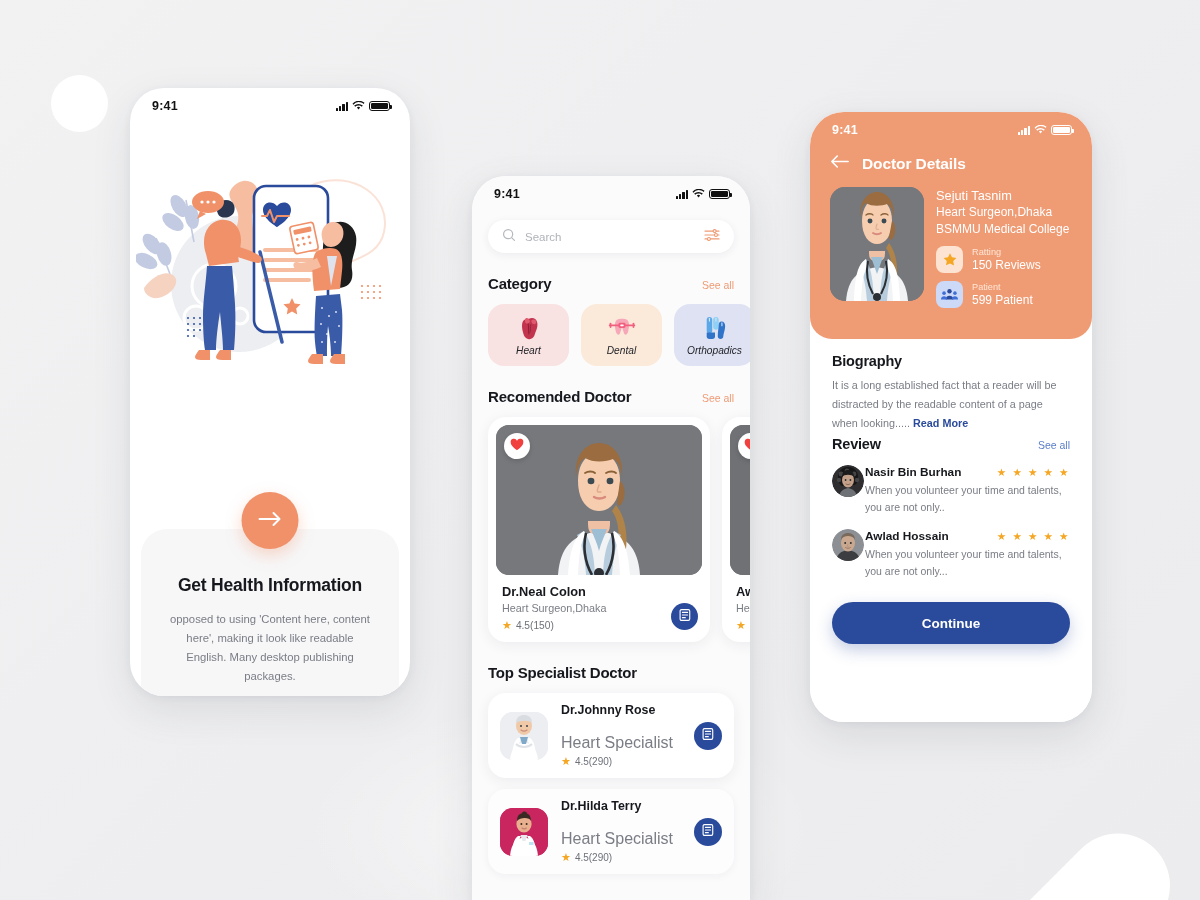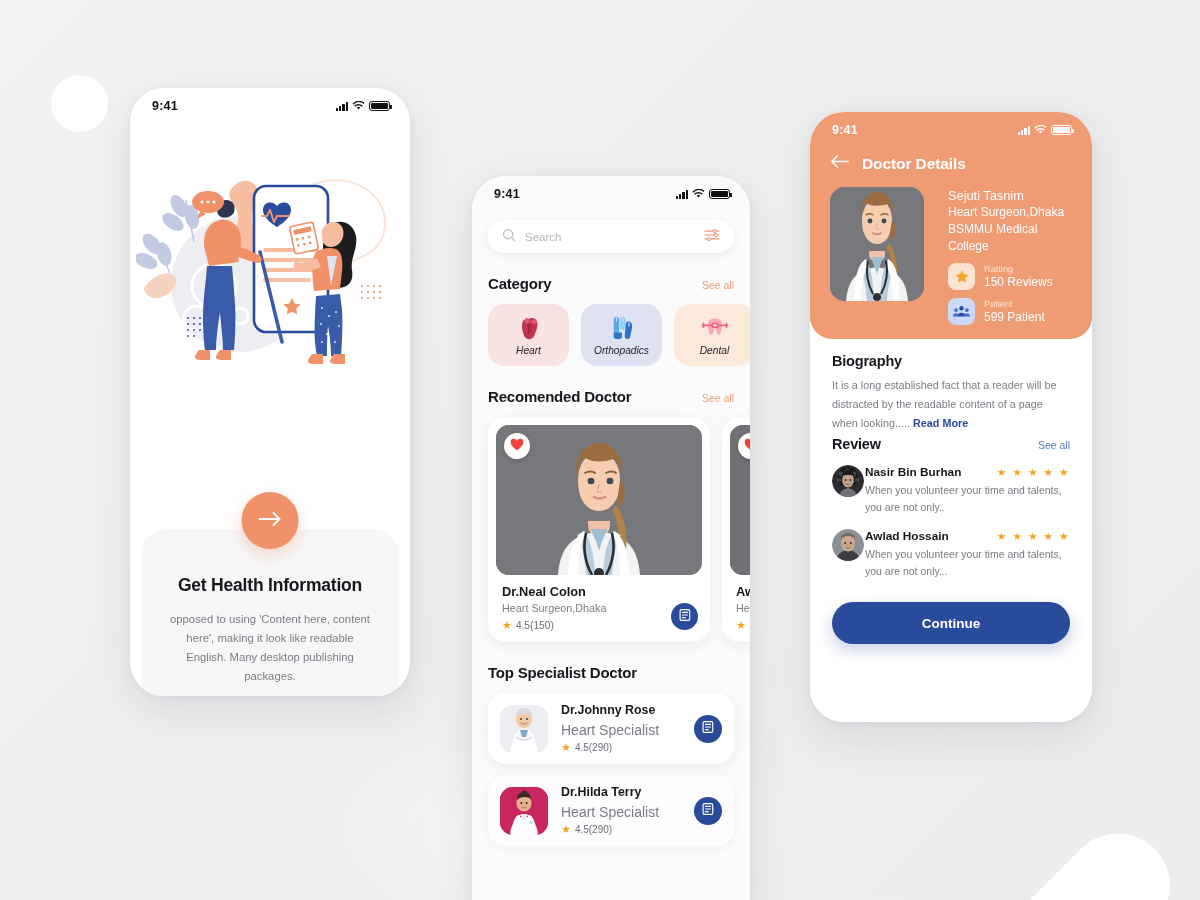--- a/index.html
+++ b/index.html
@@ -177,34 +177,34 @@
   .spec-list { padding: 0 16px; margin-top: 12px; display:flex; flex-direction:column; gap: 11px; }
   .spec-card {
     background:#fff; border-radius: 18px; padding: 10px 12px;
     display:flex; align-items:center; gap: 13px; position:relative;
     box-shadow: 0 3px 14px rgba(40,45,60,.07);
   }
   .spec-card.flat { background:#fdfdfd; box-shadow: 0 2px 9px rgba(40,45,60,.05); }
   .spec-ava { width: 48px; height: 48px; border-radius: 13px; flex:0 0 auto; overflow:hidden; position:relative;}
   .spec-info { flex: 1; }
   .spec-name { font-size: 12.4px; font-weight:700; color:#16181d; }
-  .spec-role { font-size: 14px; color:#7a7d85; margin-top:5px; }
+  .spec-role { font-size: 16px; color:#7a7d85; margin-top:17px; }
   .spec-rate { font-size: 10px; color:#6e7179; margin-top:3px; display:flex;align-items:center;gap:4px;}
 
   
   #phone3 .content { height:100%; background:#fff; position:relative; }
   .dd-header {
     background: #ef9b74; color: #fff;
     border-radius: 0 0 22px 22px;
     padding-bottom: 14px;
     height: 227px;
   }
   .dd-navrow { display:flex; align-items:center; gap:12px; padding: 12px 20px 0; }
   .dd-title { font-size: 15.5px; font-weight:700; letter-spacing:-.1px;}
-  .dd-body { display:flex; gap: 24px; padding: 14px 18px 0 20px; }
+  .dd-body { display:flex; gap: 12px; padding: 14px 18px 0 20px; }
   .dd-photo {
     width: 94px; height: 114px; border-radius: 15px; flex:0 0 auto;
     background: linear-gradient(160deg,#7d7f83,#6b6d71); overflow:hidden; position:relative;
   }
   .dd-name { font-size: 12.8px; font-weight: 400; line-height: 17px; }
   .dd-sub  { font-size: 12px; line-height: 17px; color:#fff; }
   .stat-row { display:flex; align-items:center; gap: 9px; margin-top: 8px; }
   .stat-ico {
     width: 27px;height:27px;border-radius:8px;display:flex;align-items:center;justify-content:center;flex:0 0 auto;
   }
@@ -458,48 +458,48 @@
             <svg width="22" height="24" viewBox="0 0 24 26">
               <path d="M12 3c3-2 8-1 9 4 1 6-2 10-3 14-1 3-4 5-7 4-4-1-5-5-6-9-1-5-1-10 2-12 2-1 4-1 5-1z" fill="#c2334e"></path>
               <path d="M9 2c2 0 4 2 4 4-1 3-4 3-5 1-1-2 0-5 1-5z" fill="#e05a6e"></path>
               <path d="M16 4c2-1 4 0 4 3-1 3-4 2-5 0-1-2 0-3 1-3z" fill="#e05a6e"></path>
               <path d="M11 8c1 4 0 8 1 12" stroke="#8e1f36" stroke-width="1.1" fill="none"></path>
               <path d="M14 9c-1 3 0 6-1 9" stroke="#8e1f36" stroke-width=".9" fill="none"></path>
             </svg>
           </span>
           <span class="cat-label">Heart</span>
         </div>
+        <div class="cat" style="background:#fbeada">
+          <span class="cat-ico">
+            <svg width="30" height="24" viewBox="0 0 34 26">
+              <path d="M11 4c2-2 10-2 12 0 3 3 2 8 1 13-1 4-4 5-5 1l-2-6-2 6c-1 4-4 3-5-1-1-5-2-10 1-13z" fill="#f7a8b8"></path>
+              <path d="M3 10h28" stroke="#f2607f" stroke-width="2" stroke-linecap="round"></path>
+              <rect x="13" y="7" width="8" height="6" rx="1.6" fill="#f2607f"></rect>
+              <rect x="15" y="9" width="4" height="2" rx="1" fill="#fff"></rect>
+              <rect x="3" y="7" width="2" height="6" rx="1" fill="#f2607f"></rect>
+              <rect x="29" y="7" width="2" height="6" rx="1" fill="#f2607f"></rect>
+            </svg>
+          </span>
+          <span class="cat-label">Dental</span>
+        </div>
         <div class="cat" style="background:#dfe2f2">
           <span class="cat-ico">
             <svg width="26" height="24" viewBox="0 0 28 26">
               <path d="M8 1c2 0 3 1.5 3 3v12c0 2-1.4 3-3 3s-3-1-3-3V4c0-1.5 1-3 3-3z" fill="#5aa8e8"></path>
               <path d="M15 1c2 0 3 1.5 3 3v8c0 2-1.4 3-3 3s-3-1-3-3V4c0-1.5 1-3 3-3z" fill="#8fd0f5"></path>
               <path d="M21 6c2.6 0 4 2 4 5 0 4-2 8-2 11 0 2-1.4 3-3 3s-3-1-3-3c0-5 1-9 1-12 0-2.5 1-4 3-4z" fill="#2f74c9"></path>
               <path d="M5 18h9v4a3 3 0 0 1-3 3H8a3 3 0 0 1-3-3z" fill="#2f74c9"></path>
               <g stroke="#cfe4f7" stroke-width="1.2" stroke-linecap="round">
                 <path d="M8 2.5v3"></path>
                   <path d="M15 2.5v3"></path>
                   <path d="M21.5 7.5v3"></path>
               </g>
             </svg>
           </span>
           <span class="cat-label">Orthopadics</span>
-        </div>
-        <div class="cat" style="background:#fbeada">
-          <span class="cat-ico">
-            <svg width="30" height="24" viewBox="0 0 34 26">
-              <path d="M11 4c2-2 10-2 12 0 3 3 2 8 1 13-1 4-4 5-5 1l-2-6-2 6c-1 4-4 3-5-1-1-5-2-10 1-13z" fill="#f7a8b8"></path>
-              <path d="M3 10h28" stroke="#f2607f" stroke-width="2" stroke-linecap="round"></path>
-              <rect x="13" y="7" width="8" height="6" rx="1.6" fill="#f2607f"></rect>
-              <rect x="15" y="9" width="4" height="2" rx="1" fill="#fff"></rect>
-              <rect x="3" y="7" width="2" height="6" rx="1" fill="#f2607f"></rect>
-              <rect x="29" y="7" width="2" height="6" rx="1" fill="#f2607f"></rect>
-            </svg>
-          </span>
-          <span class="cat-label">Dental</span>
         </div>
       </div>
 
       <div class="sect-head">
         <span class="sect-title">Recomended Doctor</span>
         <span class="see-all">See all</span>
       </div>
       <div class="rec-row">
 
         <div class="doc-card">

